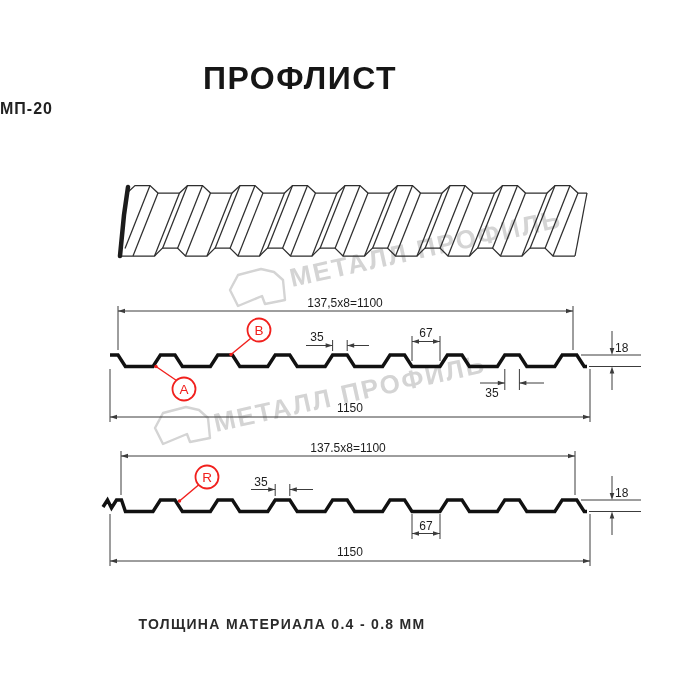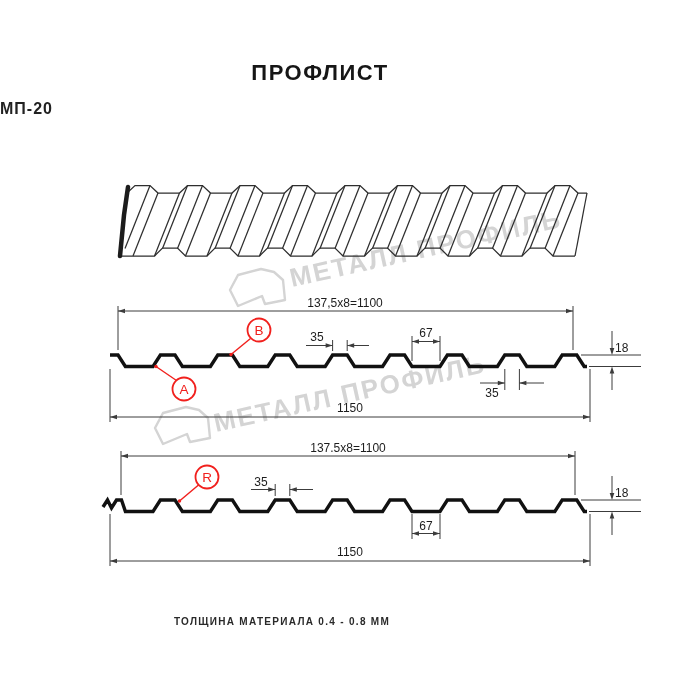--- a/index.html
+++ b/index.html
@@ -2,29 +2,29 @@
 <html><head>
 <meta charset="utf-8">
 <style>
   html,body{margin:0;padding:0;}
   body{
     width:700px;height:700px;position:relative;background:#ffffff;
     font-family:"Liberation Sans", sans-serif;overflow:hidden;
   }
   .title{
     position:absolute;left:0;top:60px;width:600px;text-align:center;
-    font-size:22px;font-weight:800;letter-spacing:1.5px;color:#161616;padding-left:20px;
+    font-size:32px;font-weight:800;letter-spacing:1.5px;color:#161616;
   }
   .subtitle{
     position:absolute;left:0;top:100px;width:700px;text-align:left;
     font-size:16px;font-weight:700;letter-spacing:1px;color:#222222;
   }
   .footer-note{
     position:absolute;left:0;top:616px;width:564px;text-align:center;
-    font-size:10px;font-weight:700;letter-spacing:1.3px;color:#2a2a2a;
+    font-size:14px;font-weight:700;letter-spacing:1.3px;color:#2a2a2a;
   }
   svg{position:absolute;left:0;top:0;}
   .dim-text{font-size:12px;fill:#1d1d1d;}
   .wm-text{font-size:26px;font-weight:700;letter-spacing:2px;fill:var(--wm,#d4d4d4);}
   .wm-logo{fill:none;stroke:var(--wm,#d4d4d4);stroke-width:2.4;stroke-linejoin:round;}
   .callout-circle{fill:none;stroke:var(--red,#f1201d);stroke-width:1.8;}
   .callout-letter{font-size:13.5px;fill:var(--red,#f1201d);}
 </style>
 </head>
 <body style="--red: #F1201D; --wm: #D4D4D4;">

